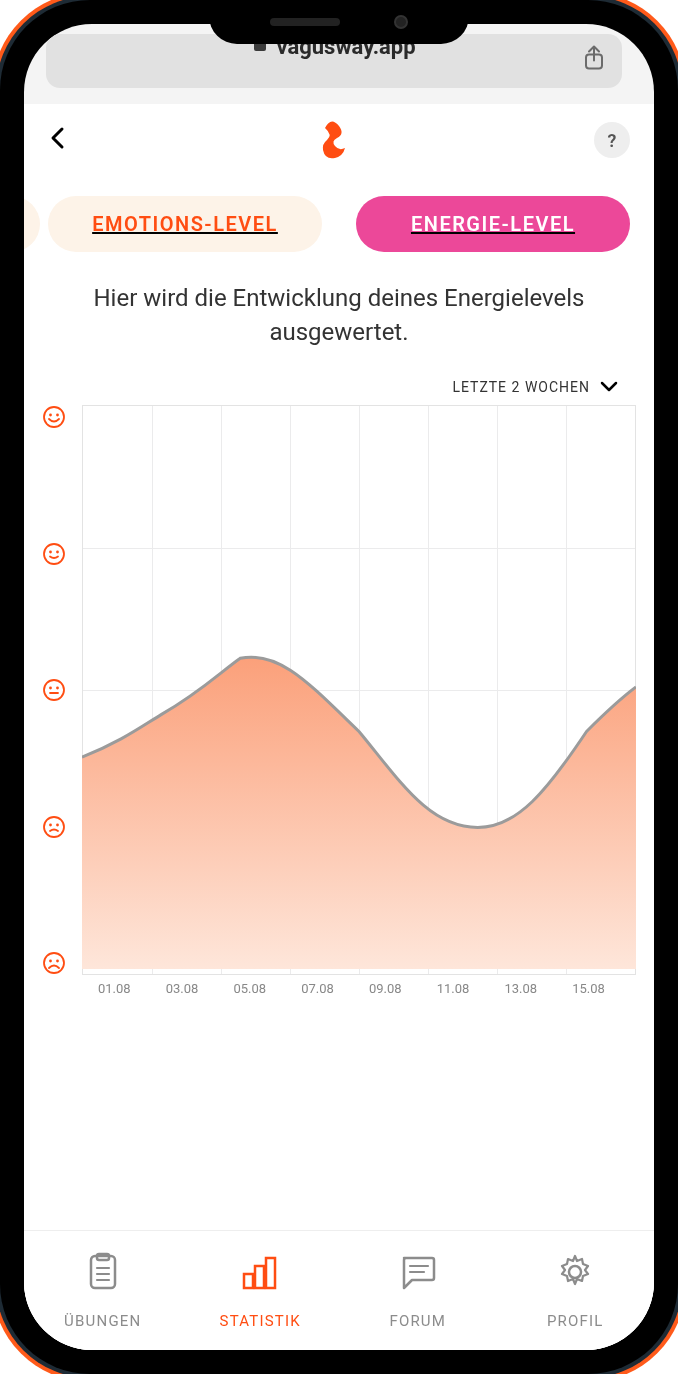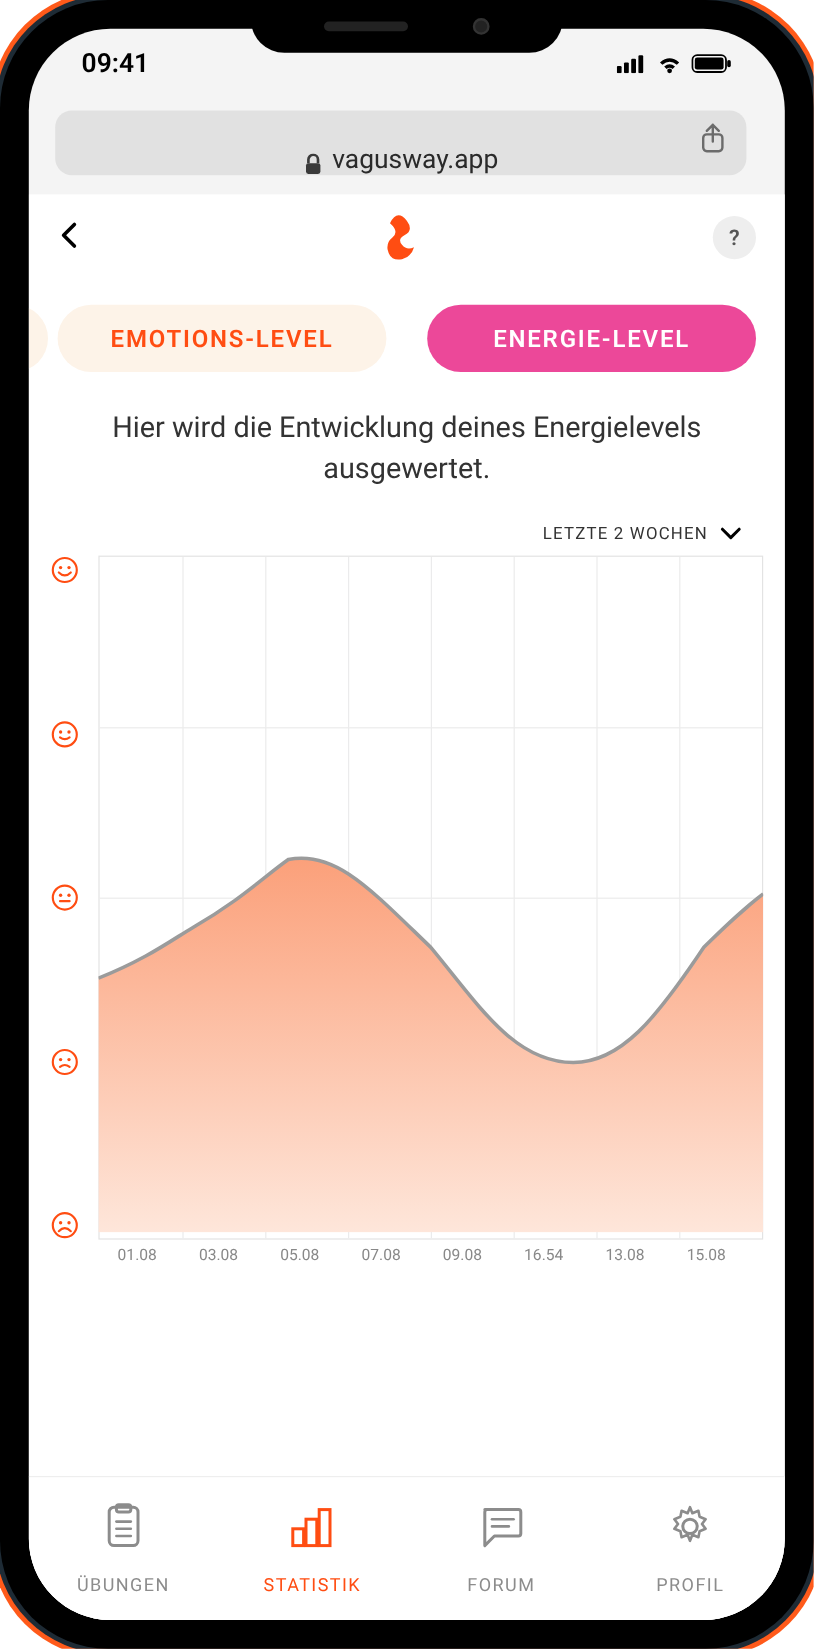--- a/index.html
+++ b/index.html
@@ -56,26 +56,26 @@
     color: #000;
   }
   .status-icons { display: flex; gap: 6px; align-items: center; }
   .status-icons svg { display:block; }
   .browser-bar {
     margin: 10px 32px 0 22px;
     background: #e1e1e1;
     border-radius: 14px;
     height: 54px;
     display: flex;
-    align-items: flex-end;
+    align-items: flex-start;
     justify-content: center;
     position: relative;
     font-size: 22px;
     color: #2a2a2a;
-    font-weight: 400;
+    font-weight: 700;
   }
   .browser-bar .share {
     position: absolute;
     right: 16px;
     top: 50%;
     transform: translateY(-50%);
   }
   .lock-icon { margin-right: 8px; }
   .app {
     flex: 1;
@@ -97,20 +97,21 @@
     background: #eee;
     display: flex; align-items: center; justify-content: center;
     font-size: 18px; color: #555;font-weight:600;
   }
   .tabs {
     display: flex;
     gap: 34px;
     padding: 20px 24px 14px 24px;
     overflow-x:hidden;
     position:relative;
+    text-decoration:underline;
   }
   .tab-ghost{
     position:absolute;left:-12px;top:20px;width:28px;height:56px;
     background:#fdf3e8;border-top-right-radius:28px;border-bottom-right-radius:28px;
   }
   .tab {
     flex: 1;
     height: 56px;
     border-radius: 28px;
     display: flex;
@@ -194,39 +195,20 @@
 </head>
 <body>
 
 <div class="device">
   <div class="notch">
     <span class="speaker"></span>
       <span class="cam"></span>
   </div>
   <div class="screen">
 
-    <div class="status-bar">
-      <span>09:41</span>
-      <div class="status-icons">
-        <svg width="26" height="16" viewBox="0 0 26 16">
-            <rect x="0" y="10" width="4" height="6" rx="1" fill="#000"></rect>
-            <rect x="6" y="7" width="4" height="9" rx="1" fill="#000"></rect>
-            <rect x="12" y="4" width="4" height="12" rx="1" fill="#000"></rect>
-            <rect x="18" y="1" width="4" height="15" rx="1" fill="#000"></rect>
-          </svg>
-        <svg width="24" height="18" viewBox="0 0 24 18">
-            <path d="M12 17 a2 2 0 1 0 0-4 a2 2 0 0 0 0 4z M4 8 q8-7 16 0 l-2 2 q-6-5-12 0z M7.5 11.5 q4.5-4 9 0 l-2 2 q-2.5-2-5 0z" fill="#000"></path>
-          </svg>
-        <svg width="34" height="16" viewBox="0 0 34 16">
-            <rect x="1" y="1" width="28" height="14" rx="4" fill="none" stroke="#000" stroke-width="1.5"></rect>
-            <rect x="3" y="3" width="24" height="10" rx="2" fill="#000"></rect>
-            <rect x="30" y="5" width="3" height="6" rx="1.5" fill="#000"></rect>
-          </svg>
-      </div>
-    </div>
 
     <div class="browser-bar">
       <svg class="lock-icon" width="16" height="18" viewBox="0 0 16 18">
           <rect x="2" y="8" width="12" height="9" rx="2" fill="#3a3a3a"></rect>
           <path d="M4 8 V5 a4 4 0 0 1 8 0 V8" fill="none" stroke="#3a3a3a" stroke-width="2.2"></path>
         </svg>
       <span>vagusway.app</span>
       <span class="share">
         <svg width="24" height="28" viewBox="0 0 24 28">
             <path d="M12 2 L12 16 M12 2 L7 7 M12 2 L17 7" stroke="#6b6b6b" stroke-width="2" fill="none" stroke-linecap="round"></path>
@@ -319,21 +301,21 @@
               <circle cx="15.5" cy="10" r="1.4" fill="#ff4d12"></circle>
               <path d="M7 17 q5 -5 10 0" stroke="#ff4d12" stroke-width="1.8" fill="none" stroke-linecap="round"></path>
             </svg>
         </div>
         <div class="x-labels">
           <span>01.08</span>
           <span>03.08</span>
           <span>05.08</span>
           <span>07.08</span>
           <span>09.08</span>
-          <span>16.54</span>
+          <span>11.08</span>
           <span>13.08</span>
           <span>15.08</span>
         </div>
       </div>
 
       <div style="flex:1"></div>
 
       <div class="bottom-nav">
         <div class="nav-item nav-inactive">
           <svg width="36" height="40" viewBox="0 0 36 40">

